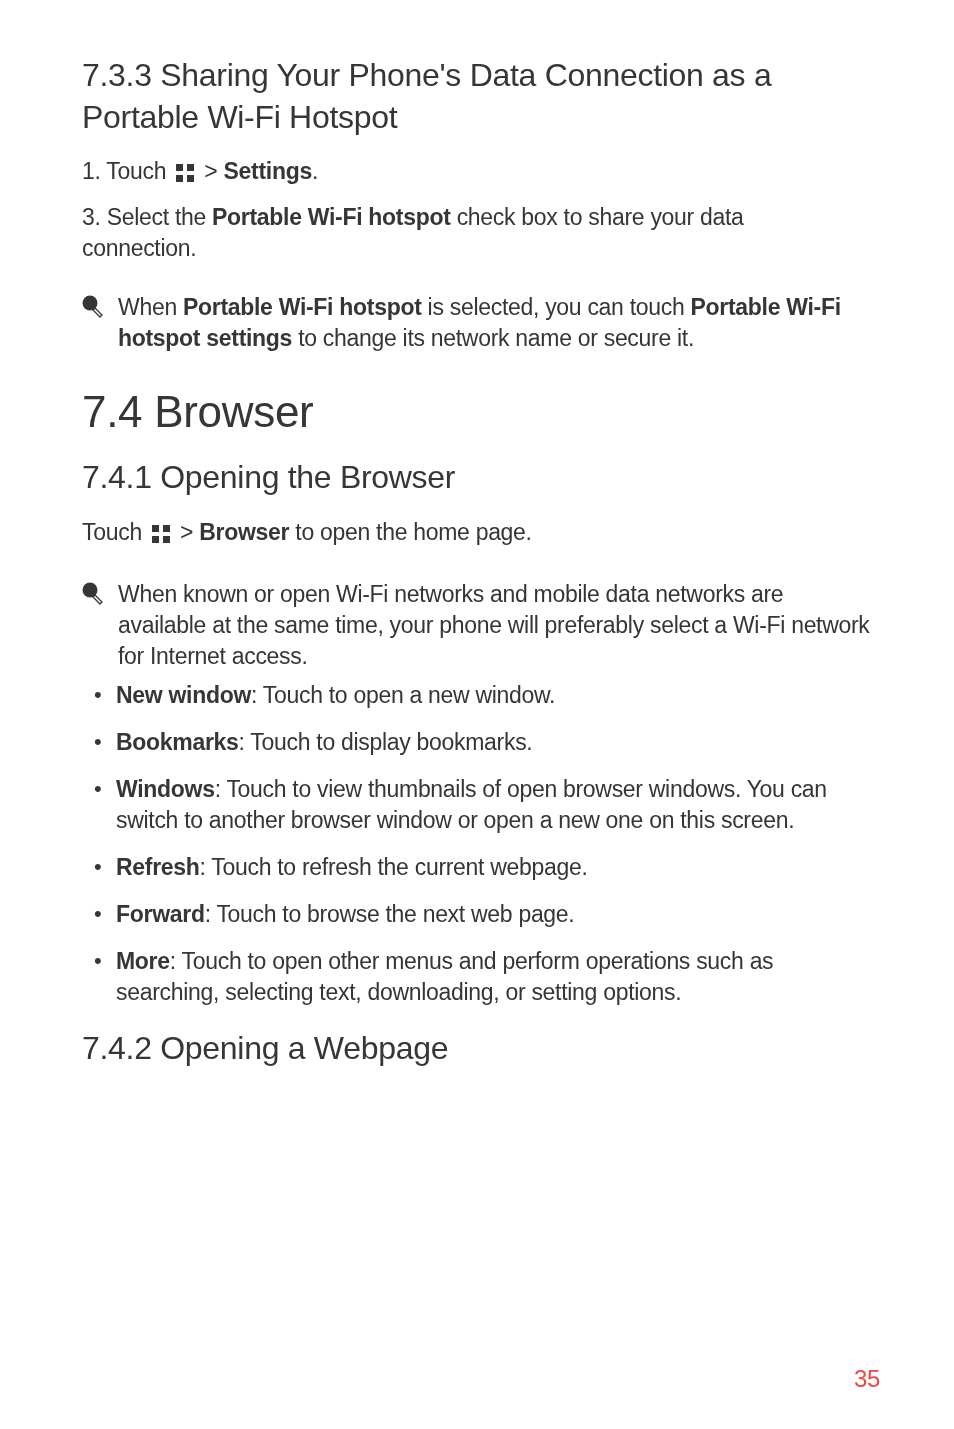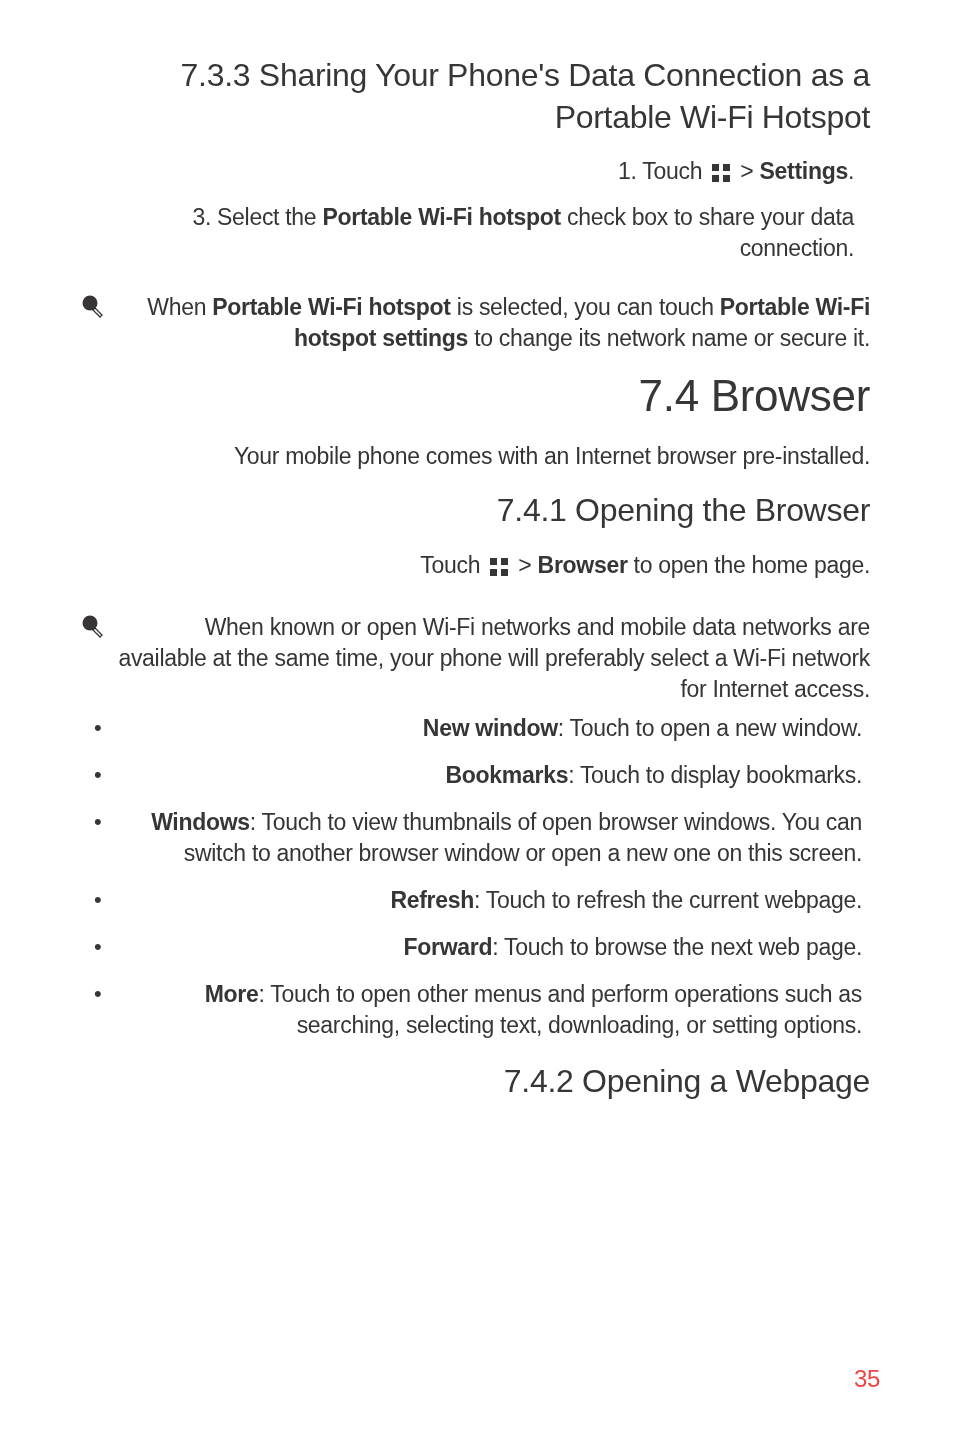--- a/index.html
+++ b/index.html
@@ -12,21 +12,20 @@
     -webkit-font-smoothing: antialiased;
   }
   .page {
     width: 952px;
     height: 1429px;
     box-sizing: border-box;
     padding: 55px 82px 16px 82px;
     position: relative;
     font-stretch: condensed;
     letter-spacing: -0.3px;
-    text-align: right;
   }
   .h2 {
     font-size: 32px;
     font-weight: 400;
     line-height: 1.3;
     color: #373536;
     margin: 0 0 18px 0;
   }
   .step {
     font-size: 23px;
@@ -47,21 +46,21 @@
   }
   .note-text {
     font-size: 23px;
     line-height: 1.35;
     color: #373436;
   }
   .h1 {
     font-size: 44px;
     font-weight: 400;
     line-height: 1.2;
-    margin: 16px 0 18px 0;
+    margin: 32px 0 18px 0;
     color: #373536;
   }
   .para {
     font-size: 23px;
     line-height: 1.35;
     margin: 0 0 18px 0;
     color: #373436;
   }
   .inline-icon {
     display: inline-block;
@@ -130,21 +129,20 @@
         <circle cx="8" cy="8" r="7.5" fill="#373536"></circle>
         <path d="M13 13 L20 20 L18 22 L11 15 Z" stroke="#373536" stroke-width="1.3" fill="none"></path>
       </svg>
     </span>
     <div class="note-text">
       <span>When </span><b>Portable Wi-Fi hotspot</b><span> is selected, you can touch </span><b>Portable Wi-Fi hotspot settings</b><span> to change its network name or secure it.</span>
     </div>
   </div>
 
   <h1 class="h1">7.4  Browser</h1>
-  <p class="para">Your mobile phone comes with an Internet browser pre-installed.</p>
 
   <h2 class="h2">7.4.1  Opening the Browser</h2>
 
   <p class="para">
     <span>Touch </span>
     <span class="inline-icon">
       <svg width="18" height="18" viewBox="0 0 18 18">
         <rect x="0" y="0" width="7" height="7" fill="#373536"></rect>
         <rect x="11" y="0" width="7" height="7" fill="#373536"></rect>
         <rect x="0" y="11" width="7" height="7" fill="#373536"></rect>

